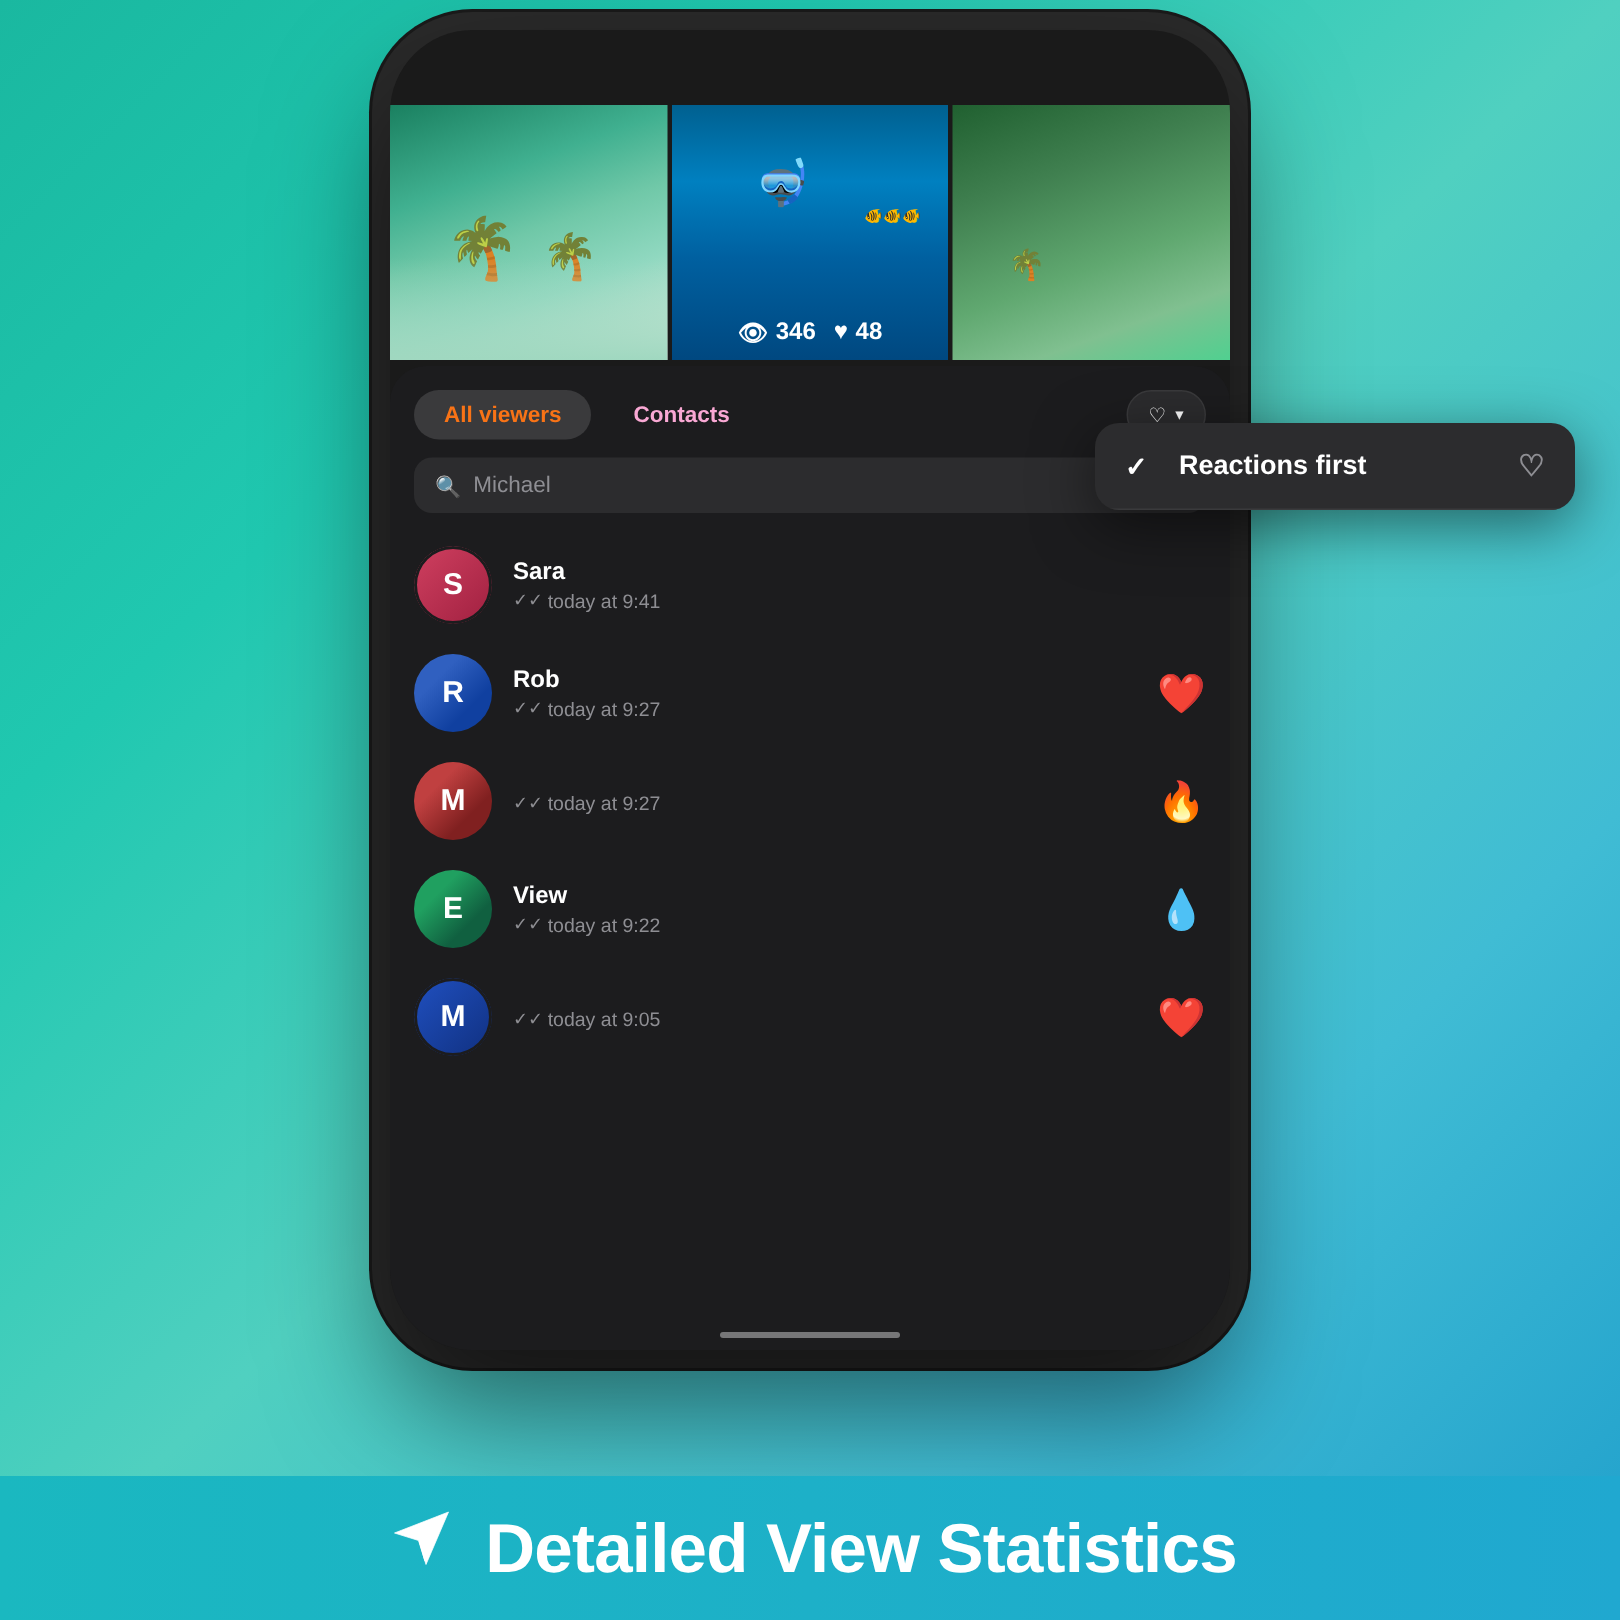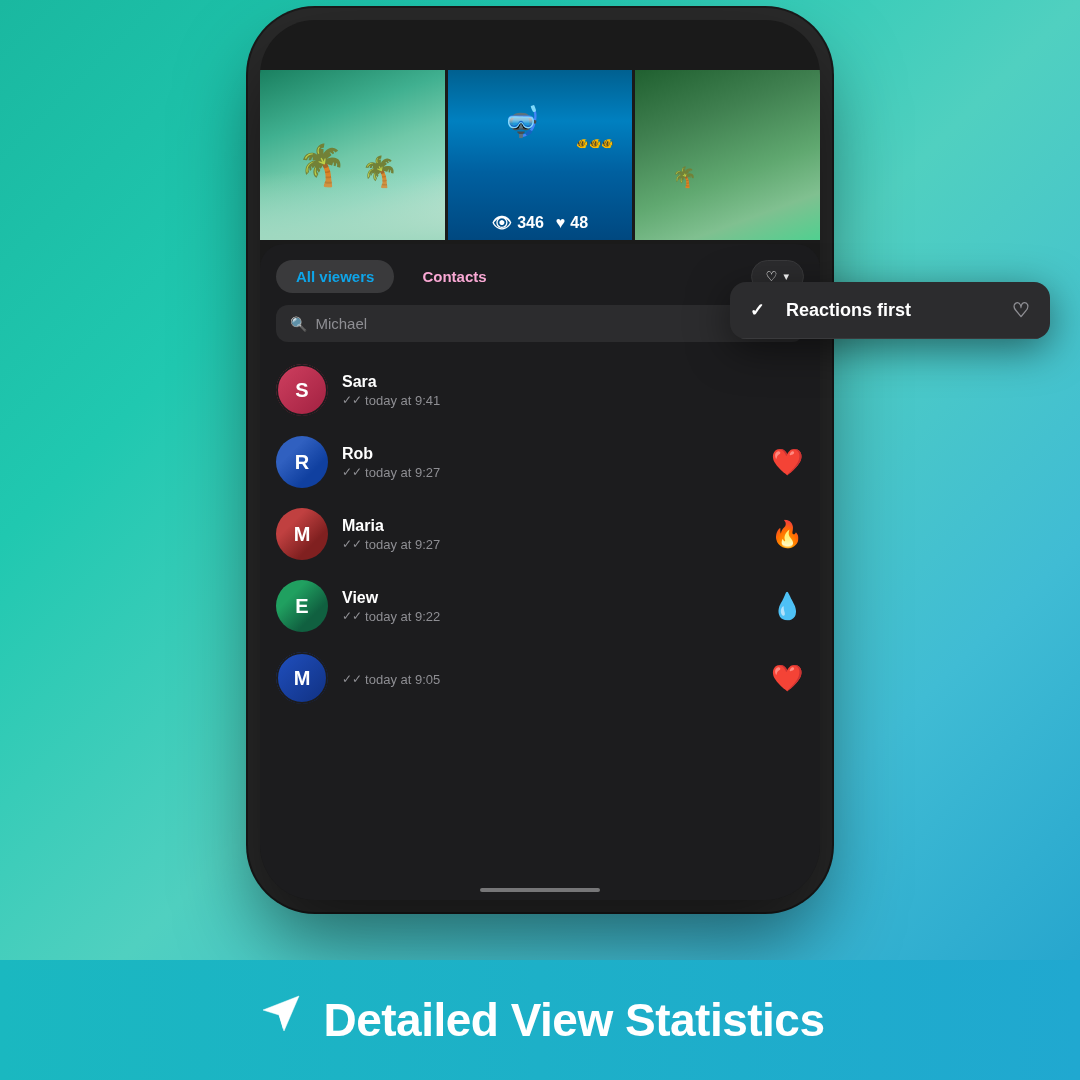--- a/index.html
+++ b/index.html
@@ -121,21 +121,21 @@
       padding: 8px 20px;
       border-radius: 20px;
       font-size: 15px;
       font-weight: 600;
       border: none;
       cursor: pointer;
     }
 
     .tab-btn.active {
       background: #3a3a3c;
-      color: #0ea5e9;
+      color: #f97316;
     }
 
     .tab-btn.inactive {
       background: transparent;
       color: #f9a8d4;
     }
 
     .sort-btn {
       margin-left: auto;
       background: #2c2c2e;
@@ -271,21 +271,21 @@
       line-height: 1.4;
       border-top: 1px solid #3a3a3c;
     }
 
     
     .bottom-caption {
       position: absolute;
       bottom: 0;
       left: 0;
       right: 0;
-      height: 120px;
+      height: 96px;
       background: linear-gradient(to right, #1ab8c0, #20a8d0);
       display: flex;
       align-items: center;
       justify-content: center;
       gap: 16px;
     }
 
     .telegram-icon {
       color: white;
       font-size: 52px;
@@ -395,21 +395,20 @@
             <span class="check-mark">✓✓</span>
             <span>today at 9:27</span>
           </div>
         </div>
         <span class="reaction-emoji">❤️</span>
       </div>
 
       <div class="viewer-item">
         <div class="avatar avatar-maria" style="display:flex;align-items:center;justify-content:center;color:white;font-size:20px;font-weight:bold;">M</div>
         <div class="viewer-info">
-          <div class="viewer-name">Maria</div>
           <div class="viewer-time">
             <span class="check-mark">✓✓</span>
             <span>today at 9:27</span>
           </div>
         </div>
         <span class="reaction-emoji">🔥</span>
       </div>
 
       <div class="viewer-item">
         <div class="avatar avatar-emma" style="display:flex;align-items:center;justify-content:center;color:white;font-size:20px;font-weight:bold;">E</div>

